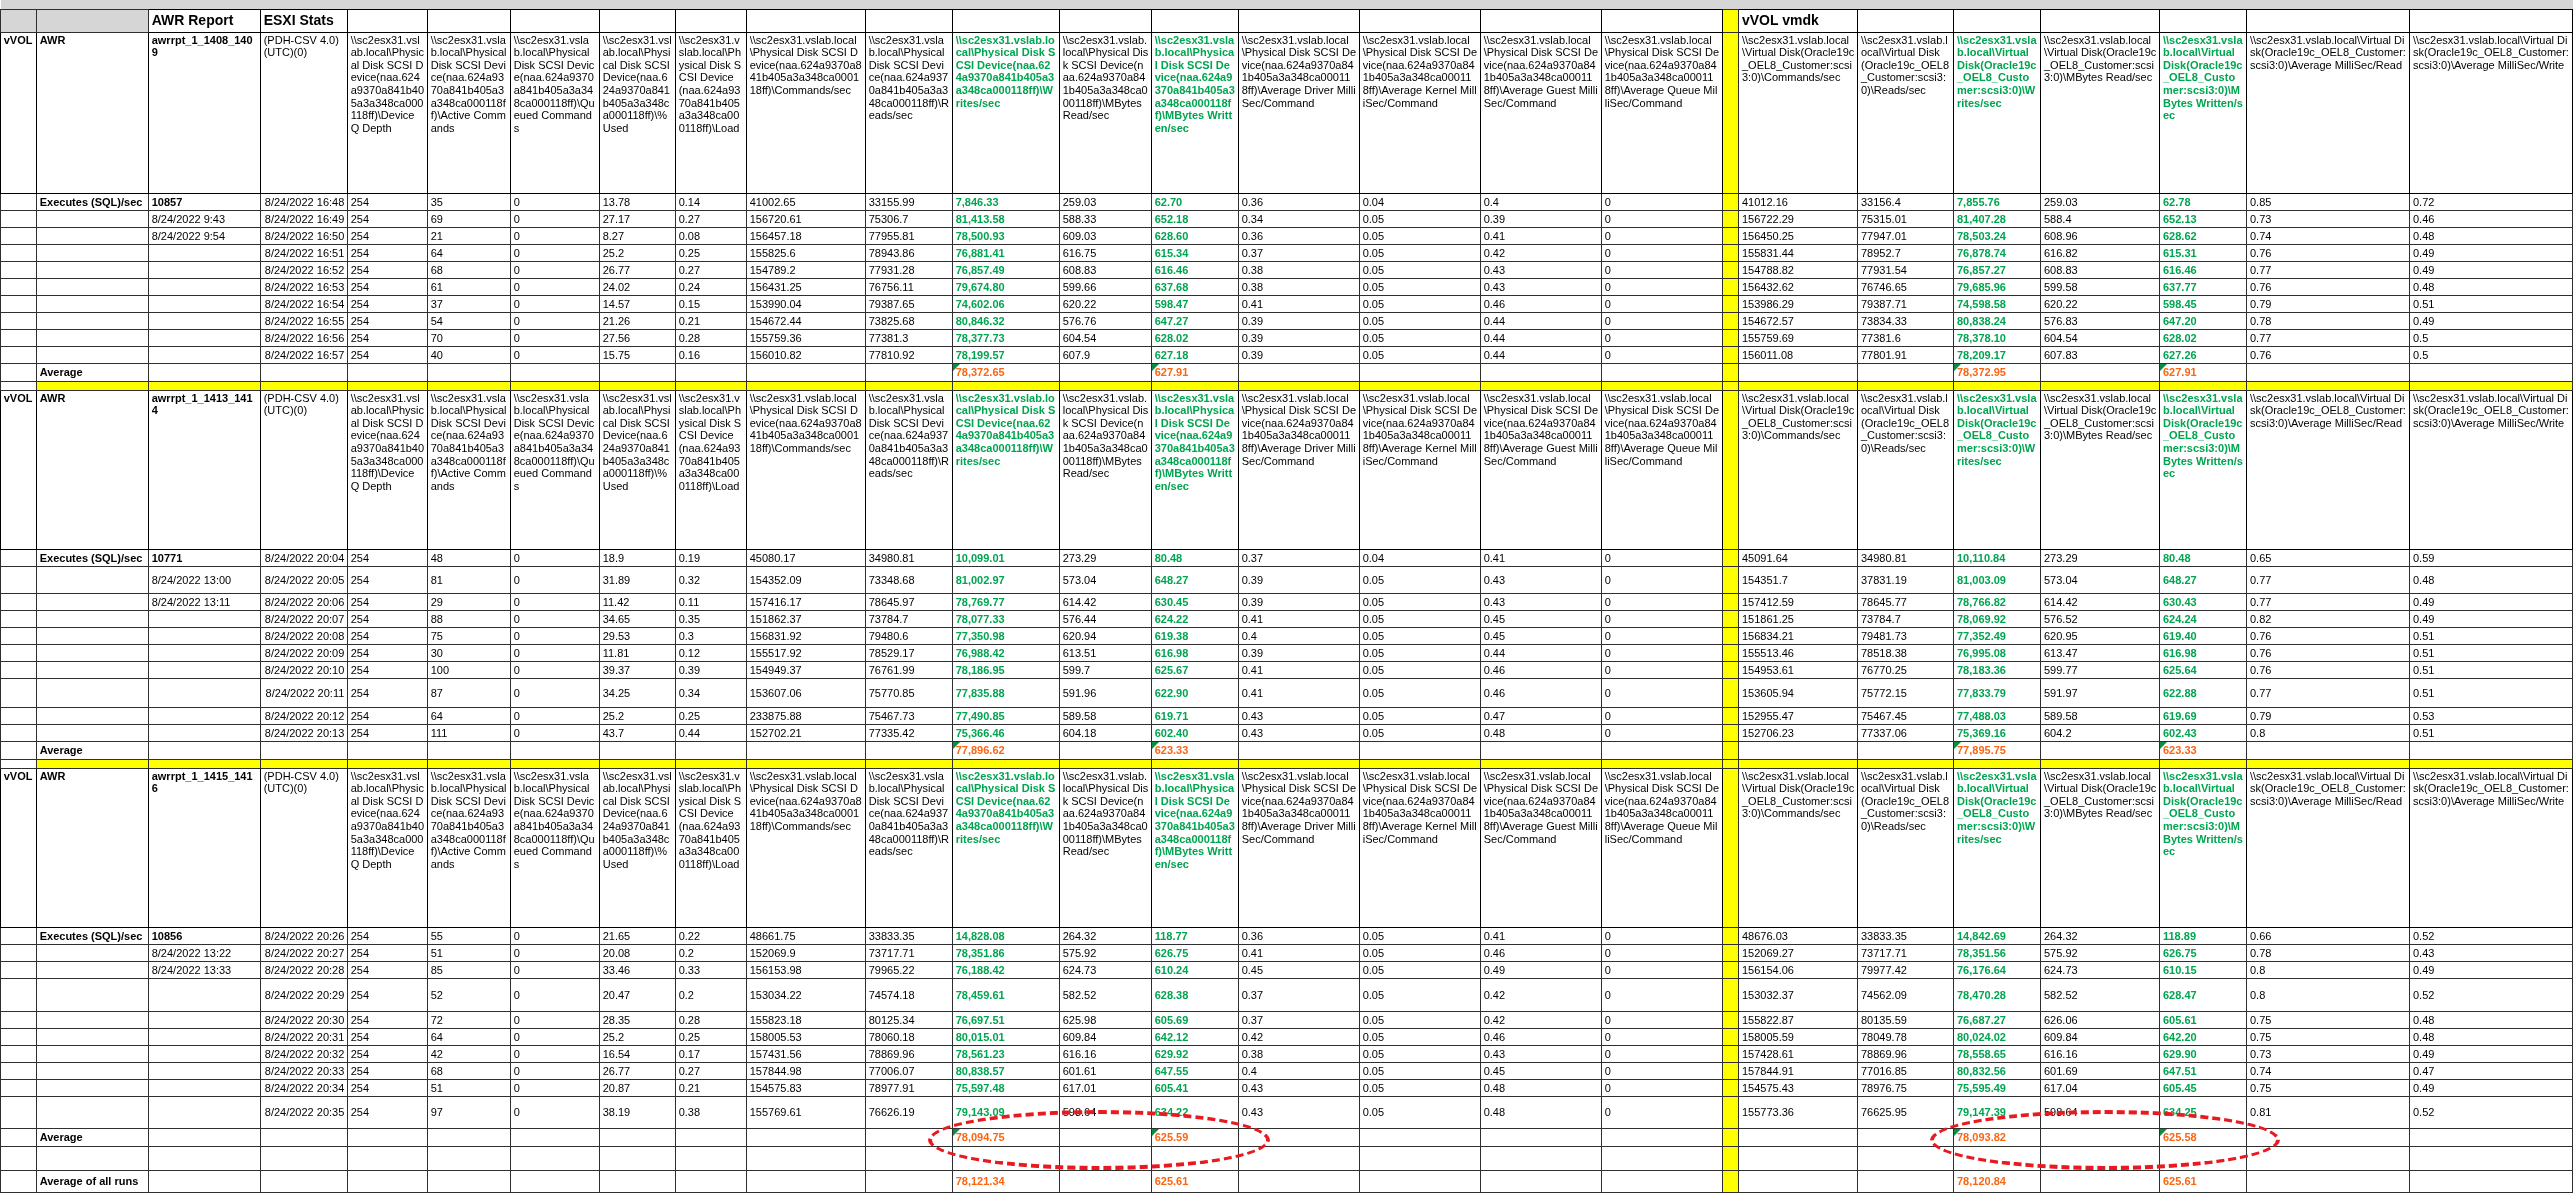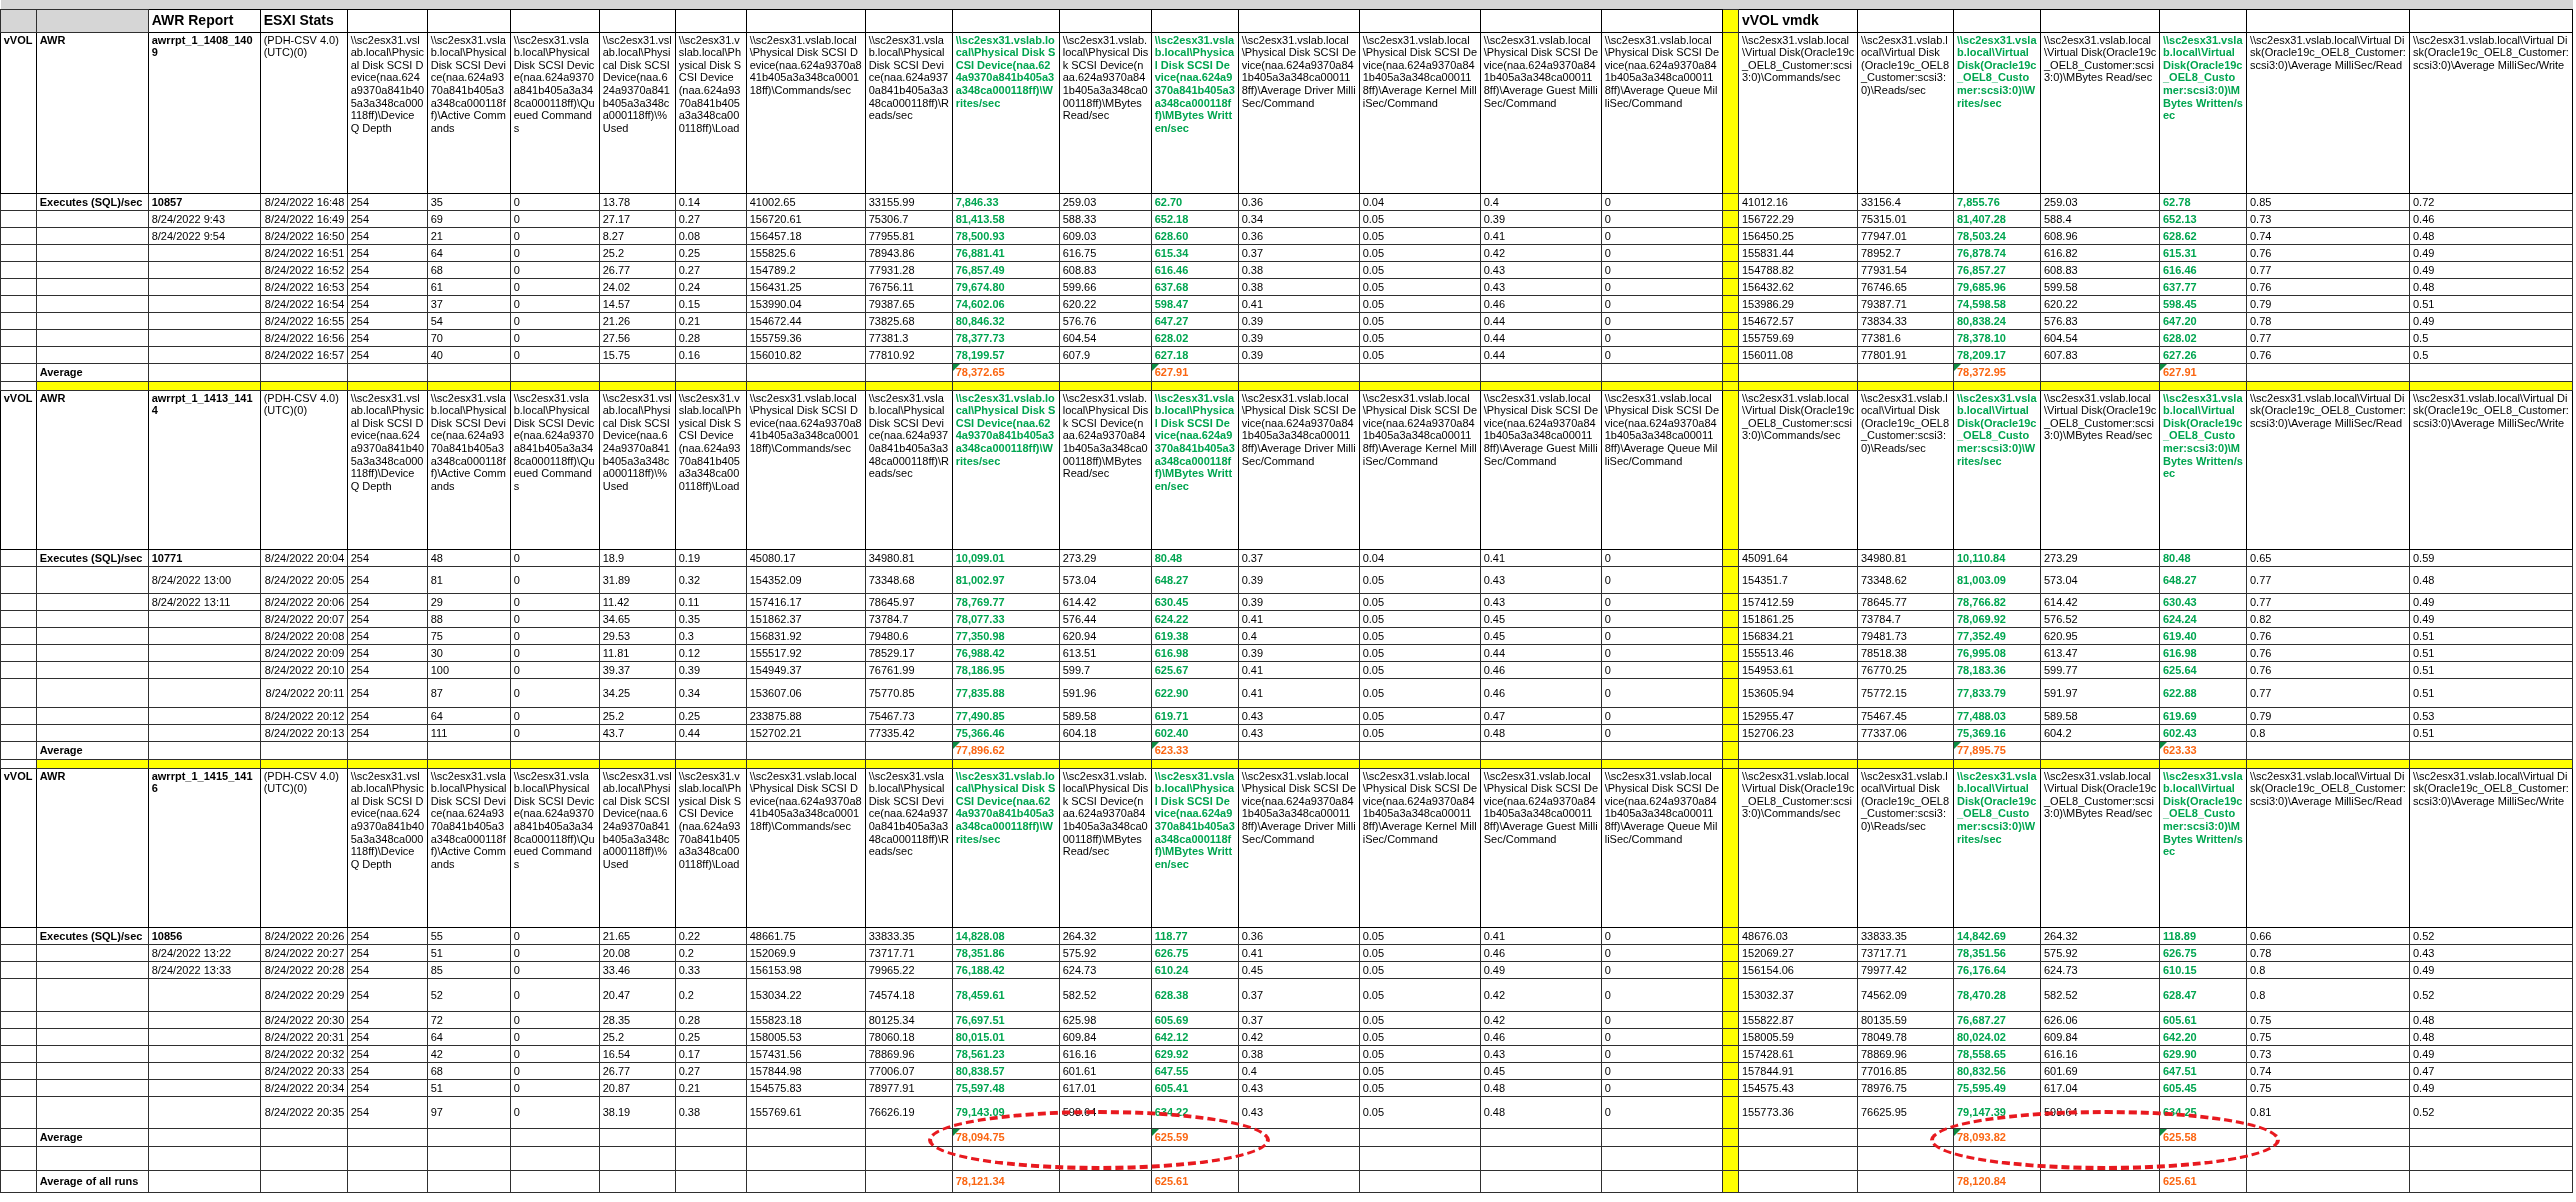--- a/index.html
+++ b/index.html
@@ -522,21 +522,21 @@
           <td class="">73348.68</td>
           <td class=" gv">81,002.97</td>
           <td class="">573.04</td>
           <td class=" gv">648.27</td>
           <td class="">0.39</td>
           <td class="">0.05</td>
           <td class="">0.43</td>
           <td class="">0</td>
           <td class="y"></td>
           <td class="">154351.7</td>
-          <td class="">73348.62</td>
+          <td class="">37831.19</td>
           <td class=" gv">81,003.09</td>
           <td class="">573.04</td>
           <td class=" gv">648.27</td>
           <td class="">0.77</td>
           <td class="">0.48</td>
         </tr>
         <tr style="height:17px">
           <td class=""></td>
           <td class="b"></td>
           <td class="">8/24/2022 13:11</td>

